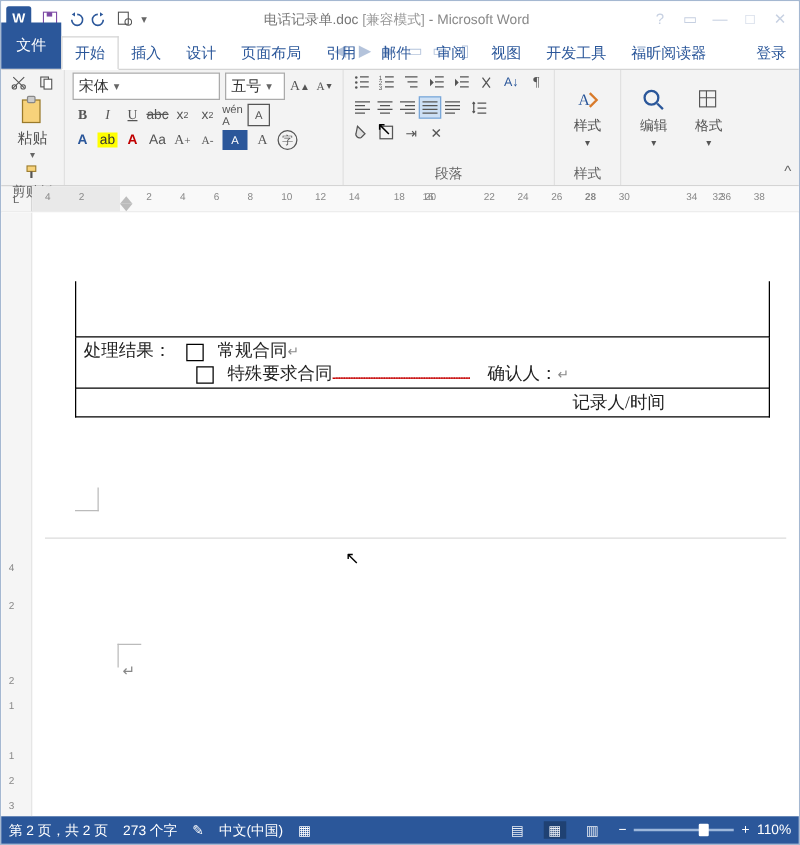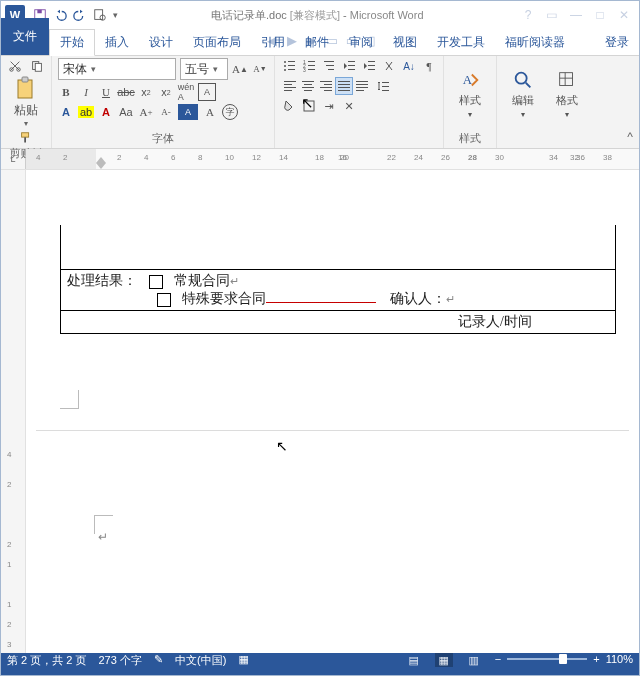--- a/index.html
+++ b/index.html
@@ -80,21 +80,21 @@
   .no-border-top td{border-top:none}
   .cb{display:inline-block;width:12px;height:12px;border:1px solid #000;margin:0 8px;vertical-align:middle}
   .red-under{color:#000;border-bottom:1px solid #c00000;display:inline-block;min-width:110px;position:relative}
   .red-under::after{content:"";position:absolute;left:0;right:0;bottom:-1px;border-bottom:1px dotted #c00}
   .corner{position:absolute;width:18px;height:18px}
   .corner.br{border-right:1px solid #bbb;border-bottom:1px solid #bbb;left:34px;top:220px}
   .corner.tl{border-left:1px solid #bbb;border-top:1px solid #bbb;left:68px;top:345px}
   .para-mark{position:absolute;left:72px;top:360px;color:#888;font-size:12px}
   .cursor-arrow{position:absolute;left:250px;top:268px;font-size:14px;color:#000}
   
-  .status{height:22px;background:#2b579a;color:#fff;display:flex;align-items:flex-start;font-size:11px;padding:0 6px;gap:12px}
+  .status{height:22px;background:#2b579a;color:#fff;display:flex;align-items:center;font-size:11px;padding:0 6px;gap:12px}
   .status .sep{flex:1}
   .status .vbtn{width:18px;height:14px;display:flex;align-items:center;justify-content:center;opacity:.9}
   .status .vbtn.active{background:#1e3f6f}
   .zoom{display:flex;align-items:center;gap:6px}
   .zoom .track{width:80px;height:2px;background:#9db7db;position:relative}
   .zoom .thumb{position:absolute;top:-4px;left:52px;width:8px;height:10px;background:#fff;border-radius:1px}
   
   svg{display:block}
 </style>
 </head>
@@ -239,21 +239,20 @@
               <span class="fc">A</span>
             </span>
           <span class="mini">Aa</span>
           <span class="mini" style="font-family:serif">A<sup class="sup">+</sup></span>
           <span class="mini" style="font-family:serif;font-size:9px">A<sup class="sup">-</sup></span>
           <span class="mini" style="background:#2b579a;color:#fff;font-size:9px;padding:0 2px">A</span>
           <span class="mini" style="font-family:serif">A</span>
           <span class="mini" style="border:1px solid #555;border-radius:50%;width:14px;height:14px;font-size:9px">字</span>
         </div>
       </div>
-      <div class="label">字体</div>
     </div>
 
     <div class="ribbon-group para">
       <div class="body">
         <div class="row">
           <span class="mini">
               <svg viewBox="0 0 14 14">
                 <circle cx="3" cy="3" r="1" fill="#555"></circle>
                 <rect x="6" y="2" width="7" height="1" fill="#555"></rect>
                 <circle cx="3" cy="7" r="1" fill="#555"></circle>
@@ -363,20 +362,21 @@
             </span>
           <span class="mini">
               <svg viewBox="0 0 14 14">
                 <rect x="2" y="2" width="10" height="10" fill="none" stroke="#555"></rect>
               </svg>
             </span>
           <span class="mini" style="color:#555">⇥</span>
           <span class="mini" style="color:#555">✕</span>
         </div>
       </div>
+      <div class="label">段落</div>
     </div>
 
     <div class="ribbon-group">
       <div class="body">
         <div class="bigbtn">
           <svg viewBox="0 0 24 24">
               <text x="4" y="16" font-size="14" fill="#2b579a" font-family="serif">A</text>
               <path d="M14 6l6 6-6 6" fill="none" stroke="#d87a2a" stroke-width="2"></path>
             </svg>
           <span>样式</span>

